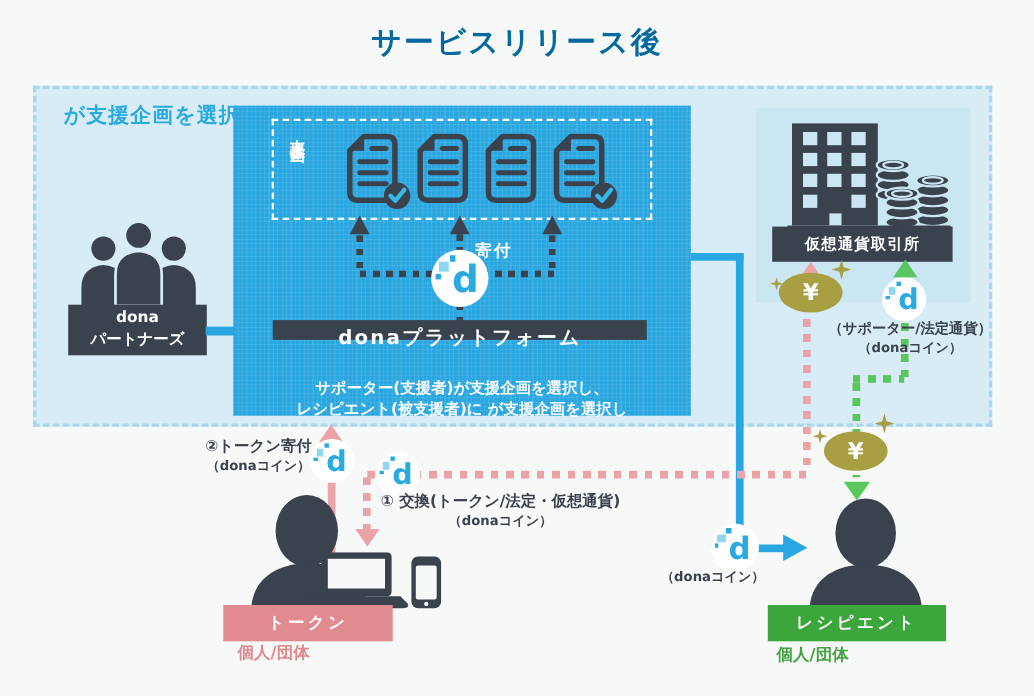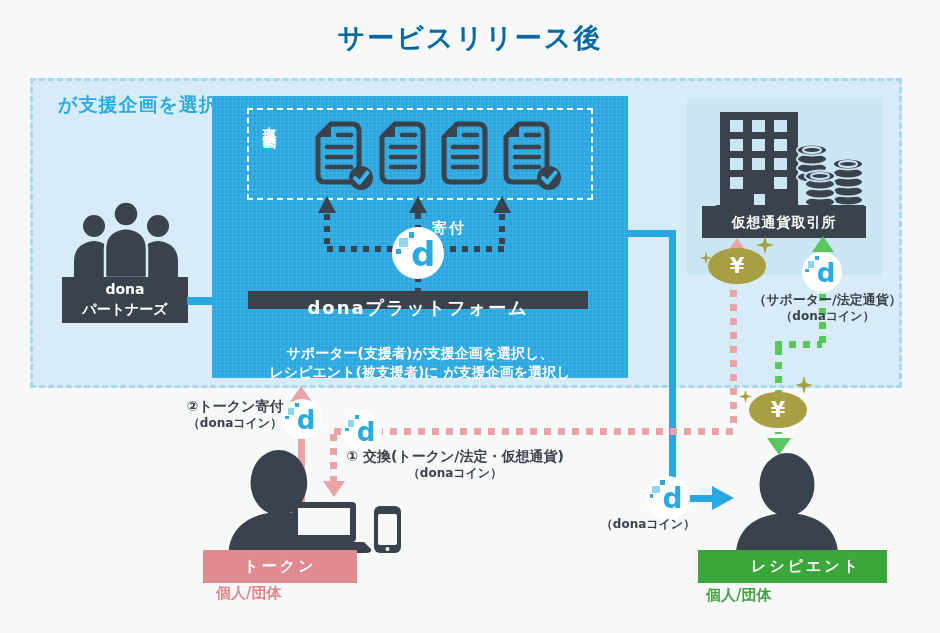--- a/index.html
+++ b/index.html
@@ -46,21 +46,21 @@
   
   .ycoin{width:58px;height:48px;}
   .ycoin .ridge{position:absolute;left:7px;top:20px;width:44px;height:15px;background:repeating-linear-gradient(90deg,#a89e42 0 5px,#f4f1e2 5px 7px);border-radius:0 0 16px 16px;}
   .ycoin .face{position:absolute;left:0;top:0;width:58px;height:36px;background:#a89e42;border-radius:50%;display:flex;align-items:center;justify-content:center;color:#fff;font-weight:bold;font-size:21px;}
   .sparkle{background:#a89e42;clip-path:polygon(50% 0,61% 39%,100% 50%,61% 61%,50% 100%,39% 61%,0 50%,39% 39%);}
   .flow-label{font-weight:bold;color:#3a424e;font-size:14px;text-align:center;line-height:18px;}
   .flow-sub{font-weight:bold;color:#3a424e;font-size:12px;text-align:center;line-height:17px;}
   .kifu{left:432px;top:219px;color:#fff;font-weight:bold;font-size:15px;letter-spacing:2px;}
   .actor-bar{height:33px;line-height:33px;color:#fff;font-weight:bold;font-size:15px;text-align:center;letter-spacing:3px;}
   .sup-bar{left:203px;top:550px;width:154px;background:#df8b90;}
-  .rec-bar{left:698px;top:550px;width:162px;background:#3aa63b;padding-left:27px;}
+  .rec-bar{left:698px;top:550px;width:162px;background:#3aa63b;}
   .sup-sub{left:216px;top:584px;color:#e0868c;font-weight:bold;font-size:15px;}
   .rec-sub{left:706px;top:586px;color:#43a340;font-weight:bold;font-size:15px;}
 </style>
 </head>
 <body>
 
 <div class="stage">
 
   <div class="abs title">サービスリリース後</div>
 

